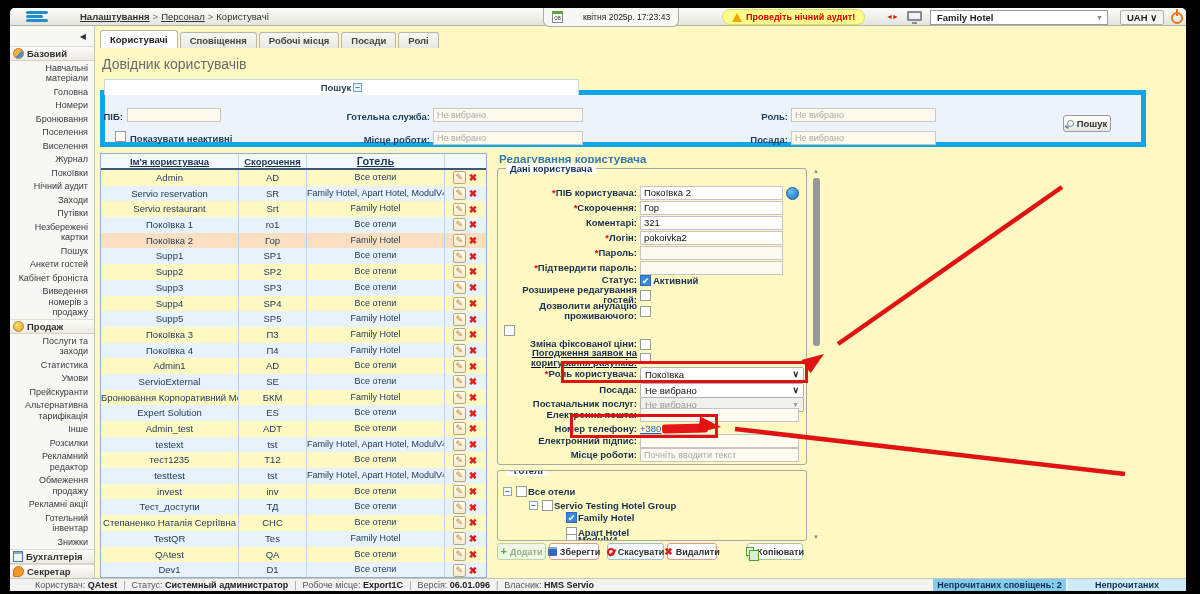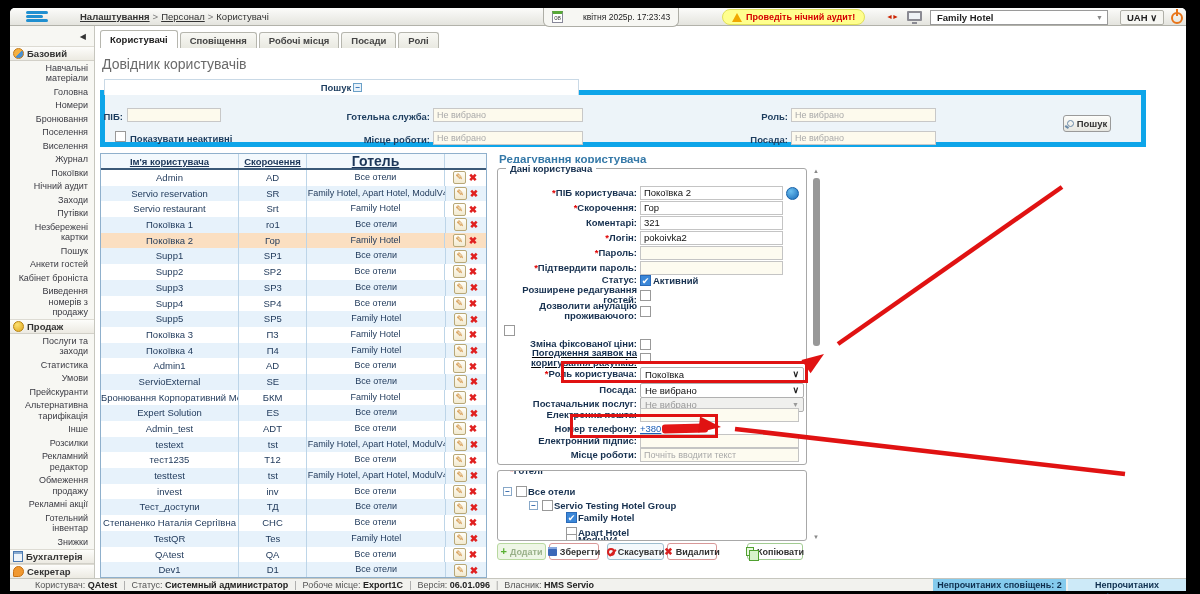--- a/index.html
+++ b/index.html
@@ -1,18 +1,18 @@
 <!DOCTYPE html>
 <html><head>
 <meta charset="utf-8">
 <style>
 * { margin:0; padding:0; box-sizing:border-box; }
 html,body { width:1200px; height:594px; }
 body { background:#000; position:relative; font-family:"Liberation Sans",sans-serif; overflow:hidden; }
-.app { position:absolute; left:10px; top:8px; width:1176px; height:583px; background:#ffffff; border-radius:5px 5px 0 0; }
+.app { position:absolute; left:10px; top:8px; width:1176px; height:583px; background:#fef9c3; border-radius:5px 5px 0 0; }
 
 .topbar { position:absolute; left:0; top:0; width:100%; height:18px; background:linear-gradient(#fcfcfa,#e4e4de); border-bottom:1px solid #b2b2aa; border-radius:5px 5px 0 0; }
 .burger { position:absolute; left:16px; top:3px; width:22px; height:12px; }
 .burger i { display:block; height:2.5px; border-radius:2px; background:#1f8fd0; margin-bottom:1.6px; }
 .burger i:nth-child(2){ width:17px; }
 .breadcrumb { position:absolute; left:70px; top:0; line-height:17px; font-size:9.5px; color:#333; white-space:nowrap; }
 .breadcrumb .lnk { text-decoration:underline; color:#333; }
 .breadcrumb .lnk.b { font-weight:bold; }
 .breadcrumb .sep { color:#777; margin:0 3px; }
 .datepill { position:absolute; left:533px; top:0; height:19px; padding:0 8px; background:#f7f7f3; border:1px solid #aeaea6; border-top:none; border-radius:0 0 6px 6px; display:flex; align-items:center; gap:20px; font-size:8.5px; color:#222; white-space:nowrap; }
@@ -51,28 +51,28 @@
 .f-in.txt { color:#111; }
 .f-cb { position:absolute; width:11px; height:11px; border:1px solid #999; background:#fff; }
 .searchbtn { position:absolute; left:958px; top:20px; width:48px; height:17px; border:1px solid #9a9a9a; border-radius:3px; background:linear-gradient(#fdfdfb,#e6e6e0); font-size:9.5px; font-weight:bold; color:#333; display:flex; align-items:center; justify-content:center; gap:3px; }
 .mag { width:7px; height:7px; border:1.5px solid #6a8aa8; border-radius:50%; position:relative; flex:none; }
 .mag:after { content:""; position:absolute; left:-3px; top:5px; width:4px; height:1.5px; background:#6a8aa8; transform:rotate(35deg); }
 
 .usertable { position:absolute; left:90px; top:145px; width:387px; height:425px; overflow:hidden; border:1px solid #8fb0cc; }
 .thead { height:16px; background:#f3f9fd; border-bottom:2px solid #3c5a78; display:flex; }
 .th { font-size:9.5px; font-weight:bold; color:#1e6bb8; text-decoration:underline; text-align:center; line-height:15px; }
 .trow { display:flex; height:15.7px; }
-.trow.alt { background:#e7f2fb;justify-content:space-between; }
+.trow.alt { background:#e7f2fb; }
 .trow.sel { background:#fbdfc1; }
 .td { font-size:9.5px; color:#1c3658; text-align:center; line-height:15.5px; overflow:hidden; white-space:nowrap; }
 .c1 { width:138px; border-right:1px solid #bdd5e8; }
 .c2 { width:68px; border-right:1px solid #bdd5e8; }
 .c3 { width:138px; border-right:1px solid #bdd5e8; font-size:9px; }
 .c4 { width:40px; display:flex; align-items:center; justify-content:center; gap:3px; }
-.thead .c3 { font-size:14px; }
+.thead .c3 { font-size:11px; }
 .pedit { width:13px; height:13px; border:1px solid #b8a878; border-radius:2px; background:linear-gradient(#fffef8,#f2ead0); font-size:9px; line-height:11px; color:#c87818; text-align:center; }
 .pdel { color:#e02020; font-size:10px; font-weight:bold; line-height:13px; }
 
 .editor-title { position:absolute; left:489px; top:145px; font-size:11.5px; font-weight:bold; color:#3579a8; }
 .fs { position:absolute; left:487px; width:310px; border:1px solid #a8a8a8; border-radius:3px; }
 .fs1 { top:160px; height:297px; }
 .fs2 { top:462px; height:71px; overflow:hidden; }
 .fs-legend { position:absolute; left:8px; top:-6px; background:#fff; padding:0 4px; font-size:9.5px; font-weight:bold; color:#16304f; line-height:11px; }
 .erow { position:absolute; left:6px; width:300px; display:flex; align-items:center; }
 .elabel { width:136px; text-align:right; font-size:9.5px; font-weight:bold; color:#16304f; line-height:10px; padding-right:3px; flex:none; white-space:pre-line; }

